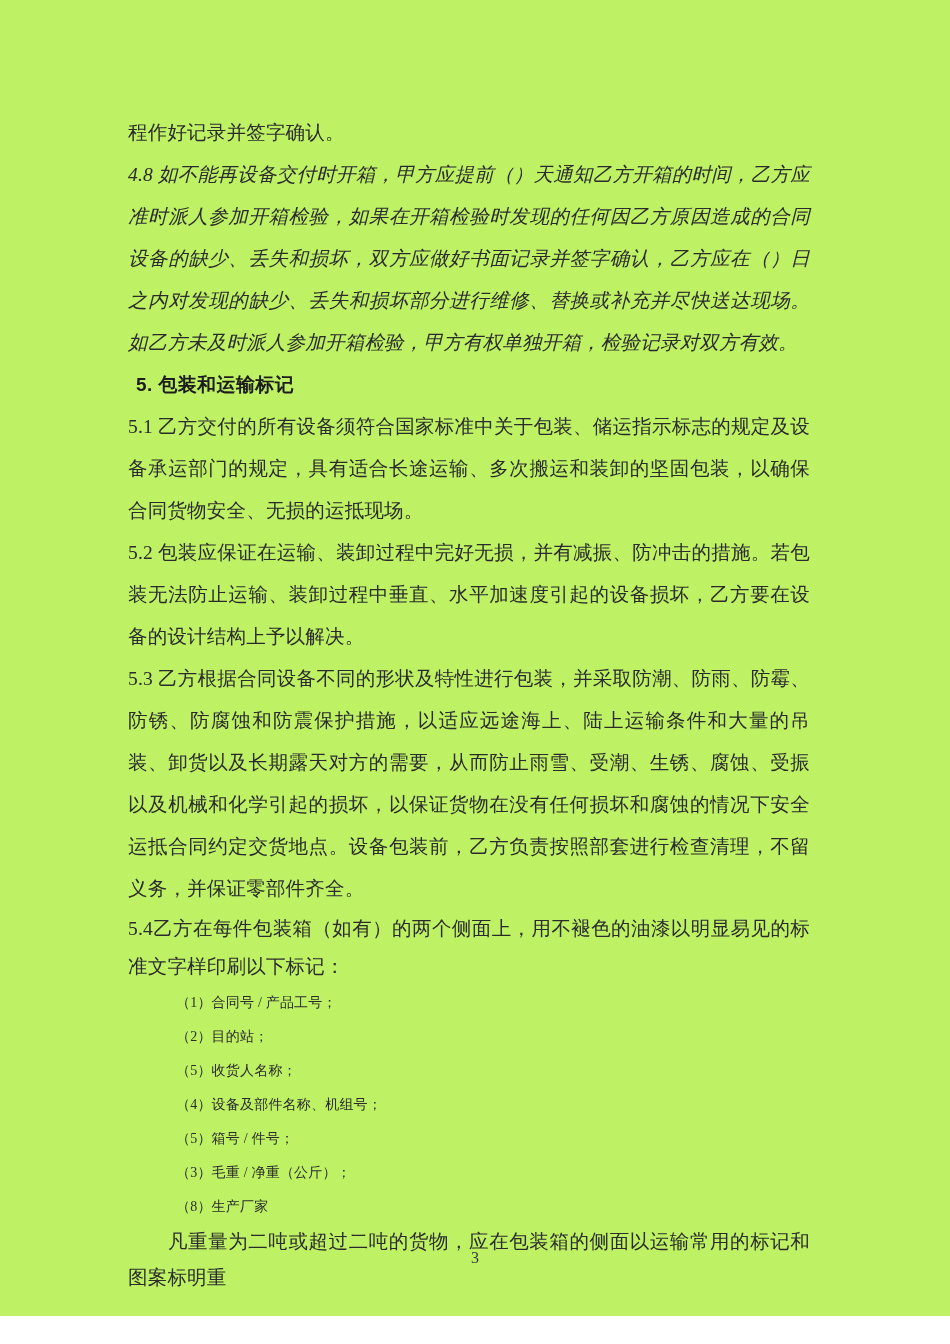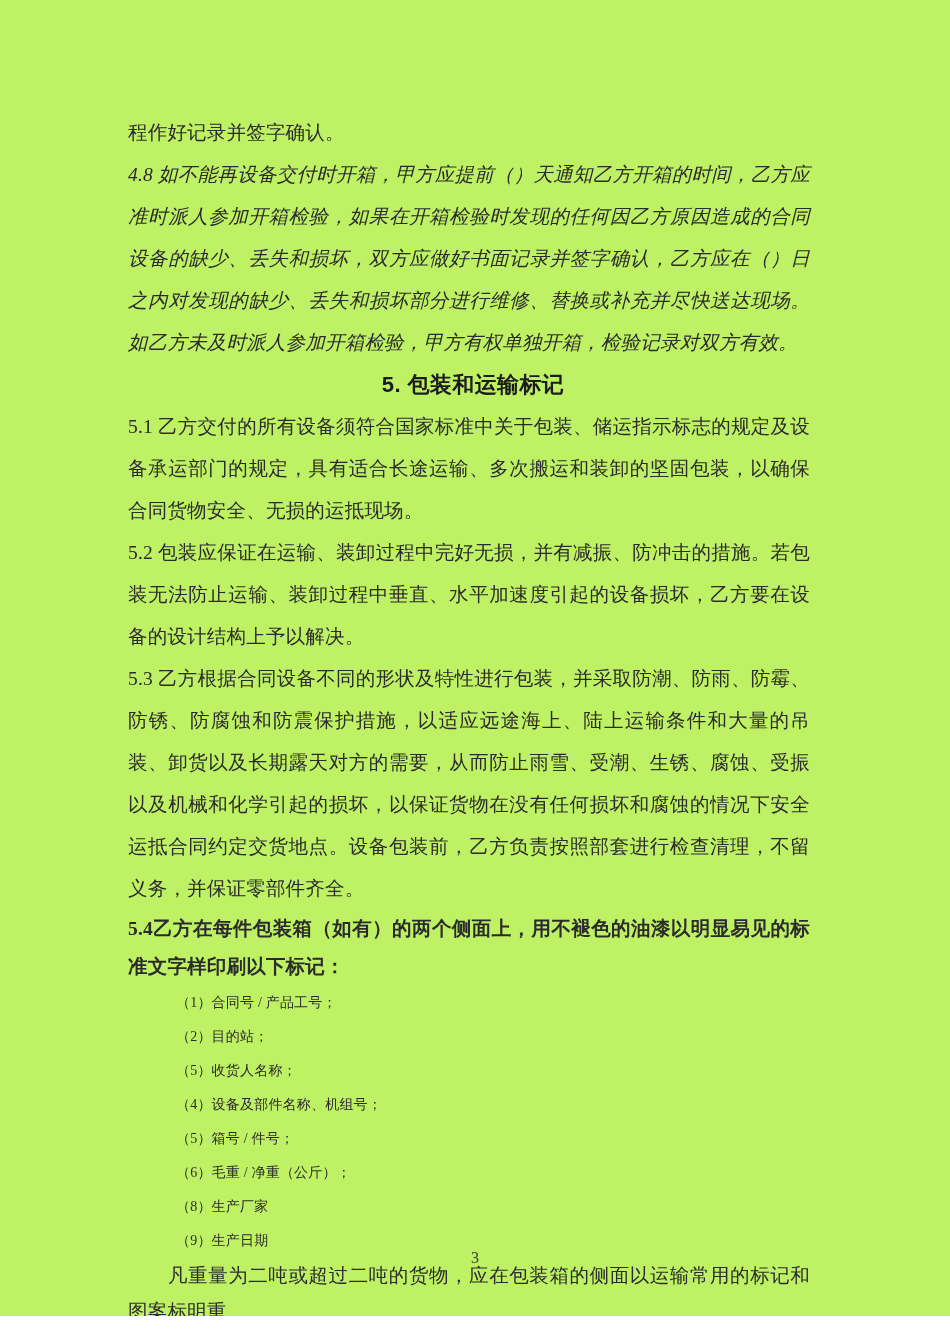--- a/index.html
+++ b/index.html
@@ -40,39 +40,37 @@
     margin-top: 0;
   }
   .para-gap {
     margin-top: 0px;
     font-style: italic;
   }
   
   .heading {
     margin: 0;
     padding-left: 8px;
-    font-size: 22px;
+    font-size: 19px;
     line-height: 42px;
     font-weight: bold;
     font-family: "Liberation Sans", "DejaVu Sans", sans-serif;
     color: #1c1c1c;
     letter-spacing: 0.4px;
-    text-align: center;
   }
   
   .para-tight {
     margin: 0;
     font-size: 19.5px;
     line-height: 38px;
     text-align: justify;
     text-justify: inter-ideograph;
     letter-spacing: 0.2px;
     color: #2b2b2b;
     word-break: break-all;
-    font-weight: bold;
   }
   
   .sublist {
     list-style: none;
     margin: 0;
     padding: 0;
   }
   .sublist-item {
     margin: 0;
     padding-left: 48px;
@@ -126,23 +124,22 @@
     <p class="para">5.3 乙方根据合同设备不同的形状及特性进行包装，并采取防潮、防雨、防霉、防锈、防腐蚀和防震保护措施，以适应远途海上、陆上运输条件和大量的吊装、卸货以及长期露天对方的需要，从而防止雨雪、受潮、生锈、腐蚀、受振以及机械和化学引起的损坏，以保证货物在没有任何损坏和腐蚀的情况下安全运抵合同约定交货地点。设备包装前，乙方负责按照部套进行检查清理，不留义务，并保证零部件齐全。</p>
 
     <p class="para-tight">5.4乙方在每件包装箱（如有）的两个侧面上，用不褪色的油漆以明显易见的标准文字样印刷以下标记：</p>
 
     <ul class="sublist">
       <li class="sublist-item">（1）合同号 / 产品工号；</li>
       <li class="sublist-item">（2）目的站；</li>
       <li class="sublist-item">（5）收货人名称；</li>
       <li class="sublist-item">（4）设备及部件名称、机组号；</li>
       <li class="sublist-item">（5）箱号 / 件号；</li>
-      <li class="sublist-item">（6）毛重 / 净重（公斤）；</li>
+      <li class="sublist-item">（3）毛重 / 净重（公斤）；</li>
       <li class="sublist-item">（8）生产厂家</li>
-      <li class="sublist-item">（9）生产日期</li>
     </ul>
 
     <p class="para-indent">凡重量为二吨或超过二吨的货物，应在包装箱的侧面以运输常用的标记和图案标明重</p>
 
   </div>
 
   <div class="page-number">3</div>
 
 </div>
 

